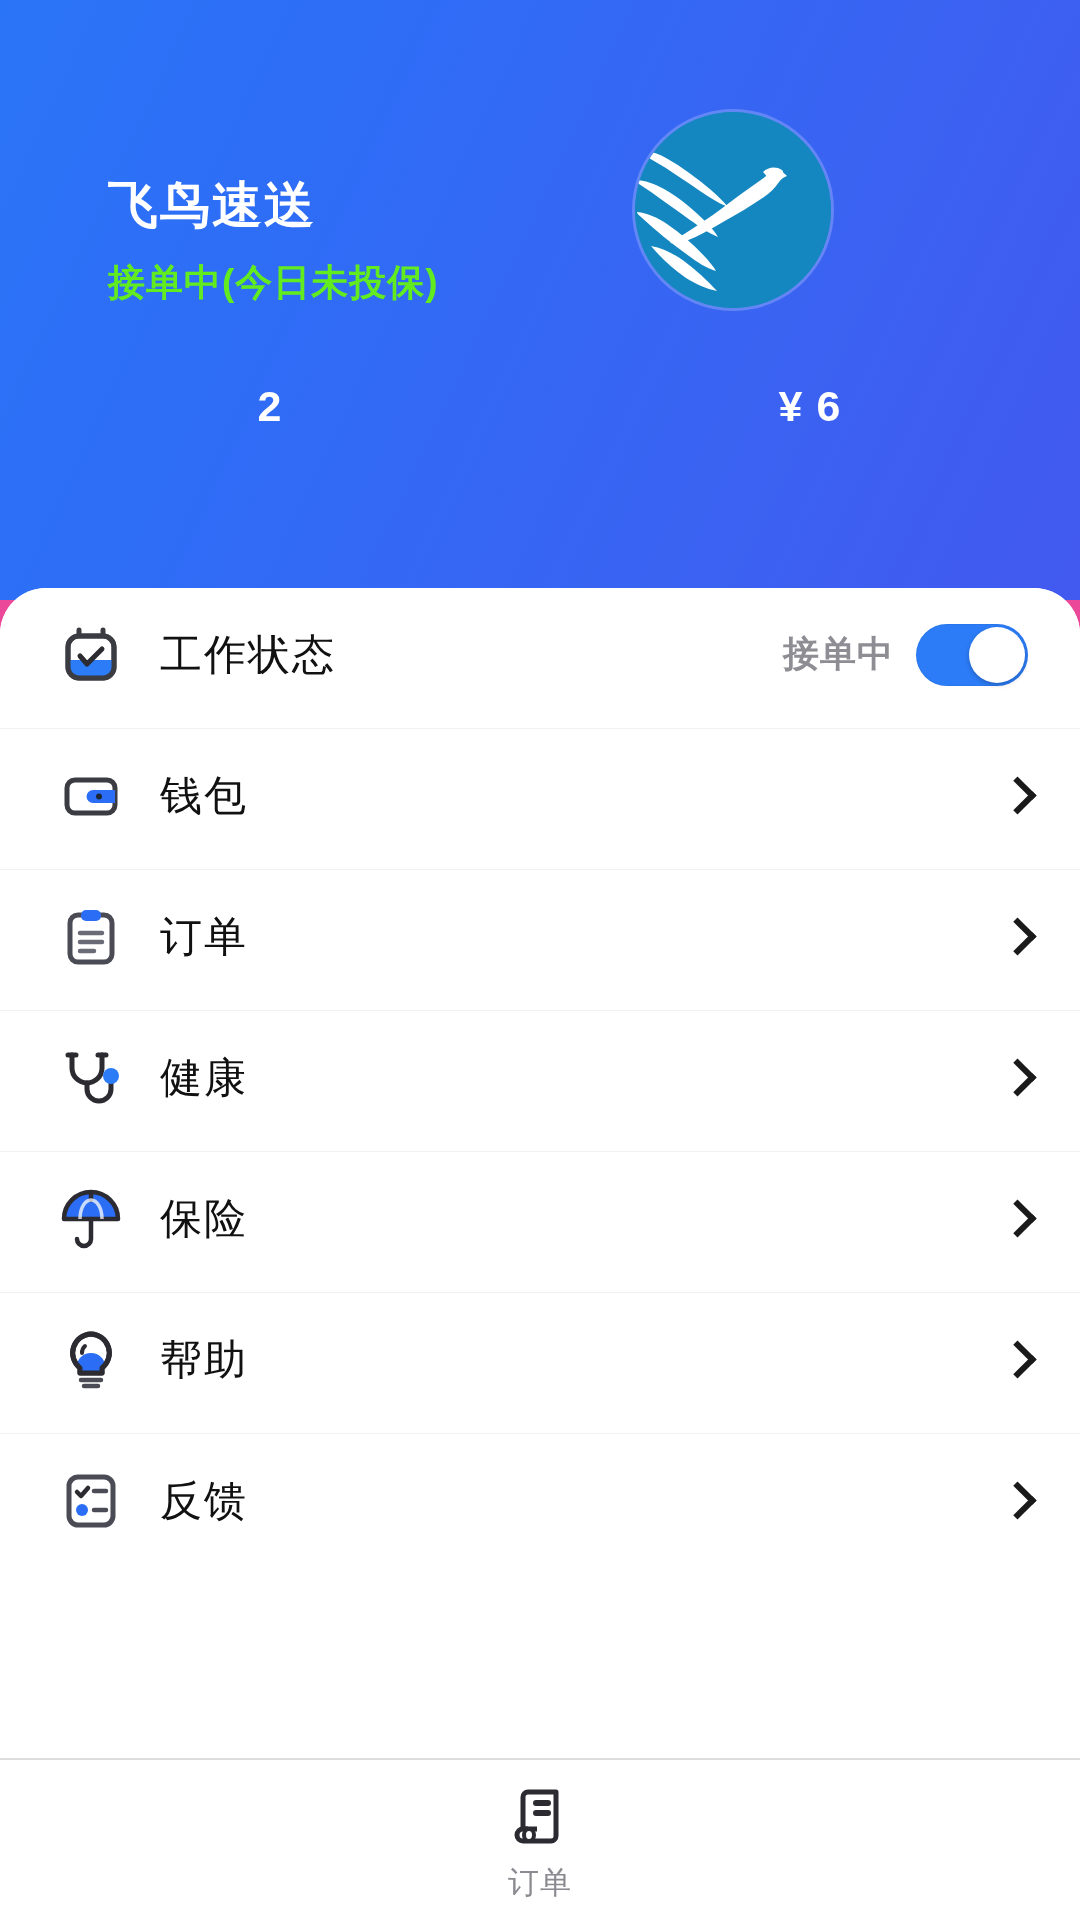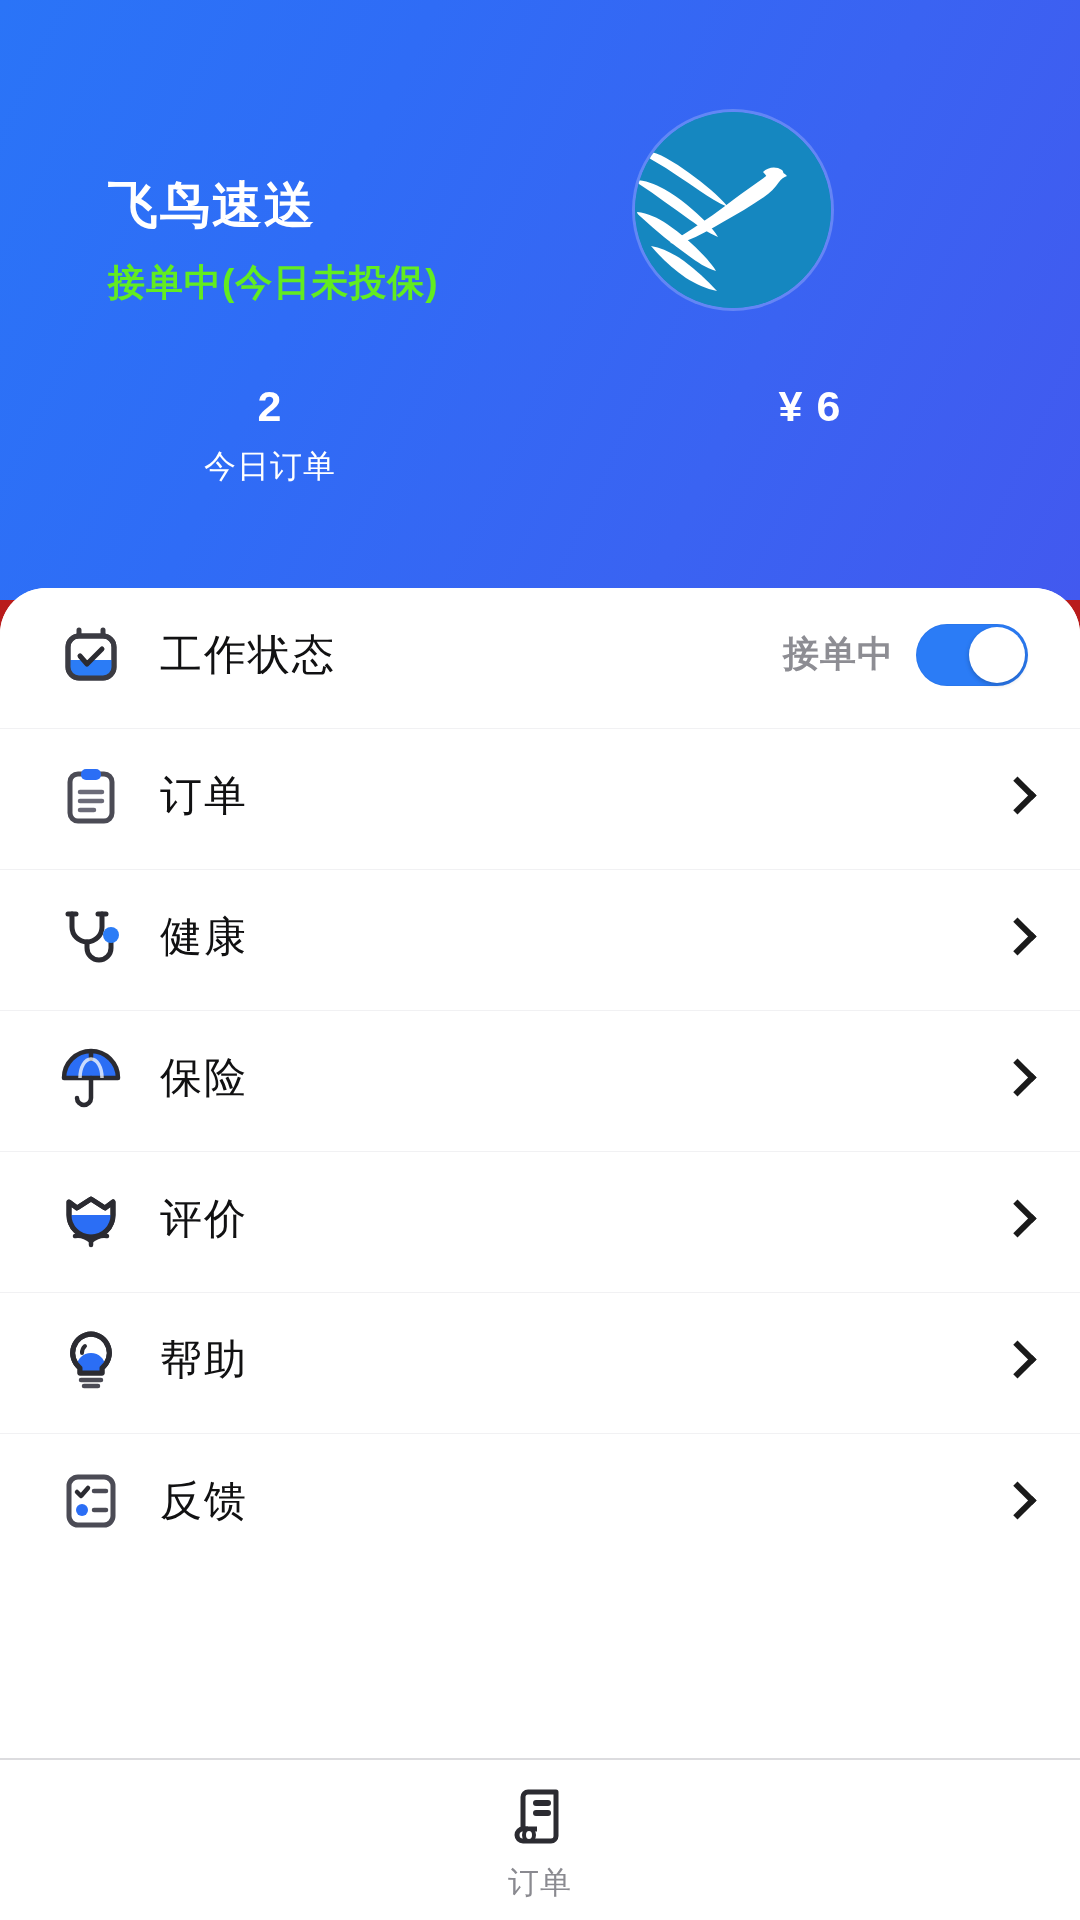--- a/index.html
+++ b/index.html
@@ -9,21 +9,21 @@
     height: 1920px;
     background: #ffffff;
     font-family: "Liberation Sans", "DejaVu Sans", sans-serif;
     overflow: hidden;
   }
 
   #app {
     position: relative;
     width: 1080px;
     height: 1920px;
-    background: #b91c1c;
+    background: #ec4899;
     overflow: hidden;
   }
 
   
   .header {
     position: absolute;
     left: 0; top: 0;
     width: 1080px;
     height: 600px;
     background: linear-gradient(115deg, #2a74f7 0%, #2f6cf6 32%, #3a63f2 68%, #4259ef 100%);
@@ -243,21 +243,20 @@
           <path d="M2 100c11 1 21 6 30 12c15 10 28 22 40 35c3 4 7 8 9 12c-10-3-19-9-27-15c-17-12-33-25-48-39c-2-2-4-3-4-5z"></path>
           <path d="M16 134c12 2 23 8 33 15c12 9 23 19 33 30c-11-2-21-7-31-13c-13-9-25-20-35-32z"></path>
         </g>
         <path d="M128 60c5-5 13-6 19-2c2 2 2 5-1 6c-4 1-8 3-11 6c-2-4-4-7-7-10z" fill="#ffffff"></path>
       </svg>
     </div>
 
     <div class="stats">
       <div class="stat">
         <div class="stat-value">2</div>
-        <div class="stat-label">今日订单</div>
       </div>
       <div class="stat">
         <div class="stat-value">¥ 6</div>
       </div>
     </div>
   </div>
 
   <div class="card">
     <div class="menu">
 
@@ -273,20 +272,33 @@
         </span>
         <span class="row-label">工作状态</span>
         <span class="row-right">
           <span class="row-value">接单中</span>
           <span class="toggle">
             <span class="knob"></span>
           </span>
         </span>
       </div>
 
+      <div class="row">
+        <span class="row-icon">
+          <svg width="62" height="62" viewBox="0 0 62 62" xmlns="http://www.w3.org/2000/svg">
+            <rect x="7" y="15" width="48" height="33" rx="8" fill="#ffffff" stroke="#3b3b42" stroke-width="5"></rect>
+            <path d="M33 25h22v13H33a6.5 6.5 0 0 1 0-13z" fill="#2b6ef5"></path>
+            <circle cx="39" cy="31.5" r="3" fill="#1c2636"></circle>
+          </svg>
+        </span>
+        <span class="row-label">钱包</span>
+        <span class="row-right">
+          <span class="chevron"></span>
+        </span>
+      </div>
 
       <div class="row">
         <span class="row-icon">
           <svg width="62" height="62" viewBox="0 0 62 62" xmlns="http://www.w3.org/2000/svg">
             <rect x="10" y="9" width="42" height="47" rx="8" fill="#ffffff" stroke="#4b4b55" stroke-width="5"></rect>
             <rect x="21" y="4" width="20" height="11" rx="5" fill="#2b6ef5"></rect>
             <path d="M20 27h22M20 36h22M20 45h14" stroke="#6b6b78" stroke-width="4.5" stroke-linecap="round"></path>
           </svg>
         </span>
         <span class="row-label">订单</span>
@@ -318,35 +330,20 @@
             <path d="M31 6v6" stroke="#2b2b31" stroke-width="4.5" stroke-linecap="round"></path>
             <path d="M20 31c0-11 5-19 11-19s11 8 11 19" fill="none" stroke="#ffffff" stroke-width="3.5" opacity="0.75"></path>
           </svg>
         </span>
         <span class="row-label">保险</span>
         <span class="row-right">
           <span class="chevron"></span>
         </span>
       </div>
 
-      <div class="row">
-        <span class="row-icon">
-          <svg width="62" height="62" viewBox="0 0 62 62" xmlns="http://www.w3.org/2000/svg">
-            <path d="M9 14l8 6 14-9 14 9 8-6v13a22 22 0 0 1-44 0z" fill="#ffffff" stroke="#2b2b31" stroke-width="5" stroke-linejoin="round"></path>
-            <path d="M10 27h42a21 21 0 0 1-42 0z" fill="#2b6ef5"></path>
-            <path d="M9 14l8 6 14-9 14 9 8-6v13a22 22 0 0 1-44 0z" fill="none" stroke="#2b2b31" stroke-width="5" stroke-linejoin="round"></path>
-            <path d="M31 49v8" stroke="#2b2b31" stroke-width="4.5" stroke-linecap="round"></path>
-            <path d="M31 53c-5-4-11-6-16-5M31 53c5-4 11-6 16-5" fill="none" stroke="#2b2b31" stroke-width="4.5" stroke-linecap="round"></path>
-          </svg>
-        </span>
-        <span class="row-label">评价</span>
-        <span class="row-right">
-          <span class="chevron"></span>
-        </span>
-      </div>
 
       <div class="row">
         <span class="row-icon">
           <svg width="62" height="62" viewBox="0 0 62 62" xmlns="http://www.w3.org/2000/svg">
             <path d="M31 5a19 19 0 0 1 11 34v5H20v-5A19 19 0 0 1 31 5z" fill="#ffffff" stroke="#2b2b31" stroke-width="5" stroke-linejoin="round"></path>
             <path d="M31 24c8 0 14 6 14 13a19 19 0 0 1-3 2v5H20v-5c-1-1-2-1-3-2 0-7 6-13 14-13z" fill="#2b6ef5"></path>
             <path d="M31 5a19 19 0 0 1 11 34v5H20v-5A19 19 0 0 1 31 5z" fill="none" stroke="#2b2b31" stroke-width="5" stroke-linejoin="round"></path>
             <path d="M25 17a9 9 0 0 0-3 7" fill="none" stroke="#2b2b31" stroke-width="4" stroke-linecap="round"></path>
             <path d="M21 51h20M24 57h14" stroke="#4b4b55" stroke-width="4.5" stroke-linecap="round"></path>
           </svg>

